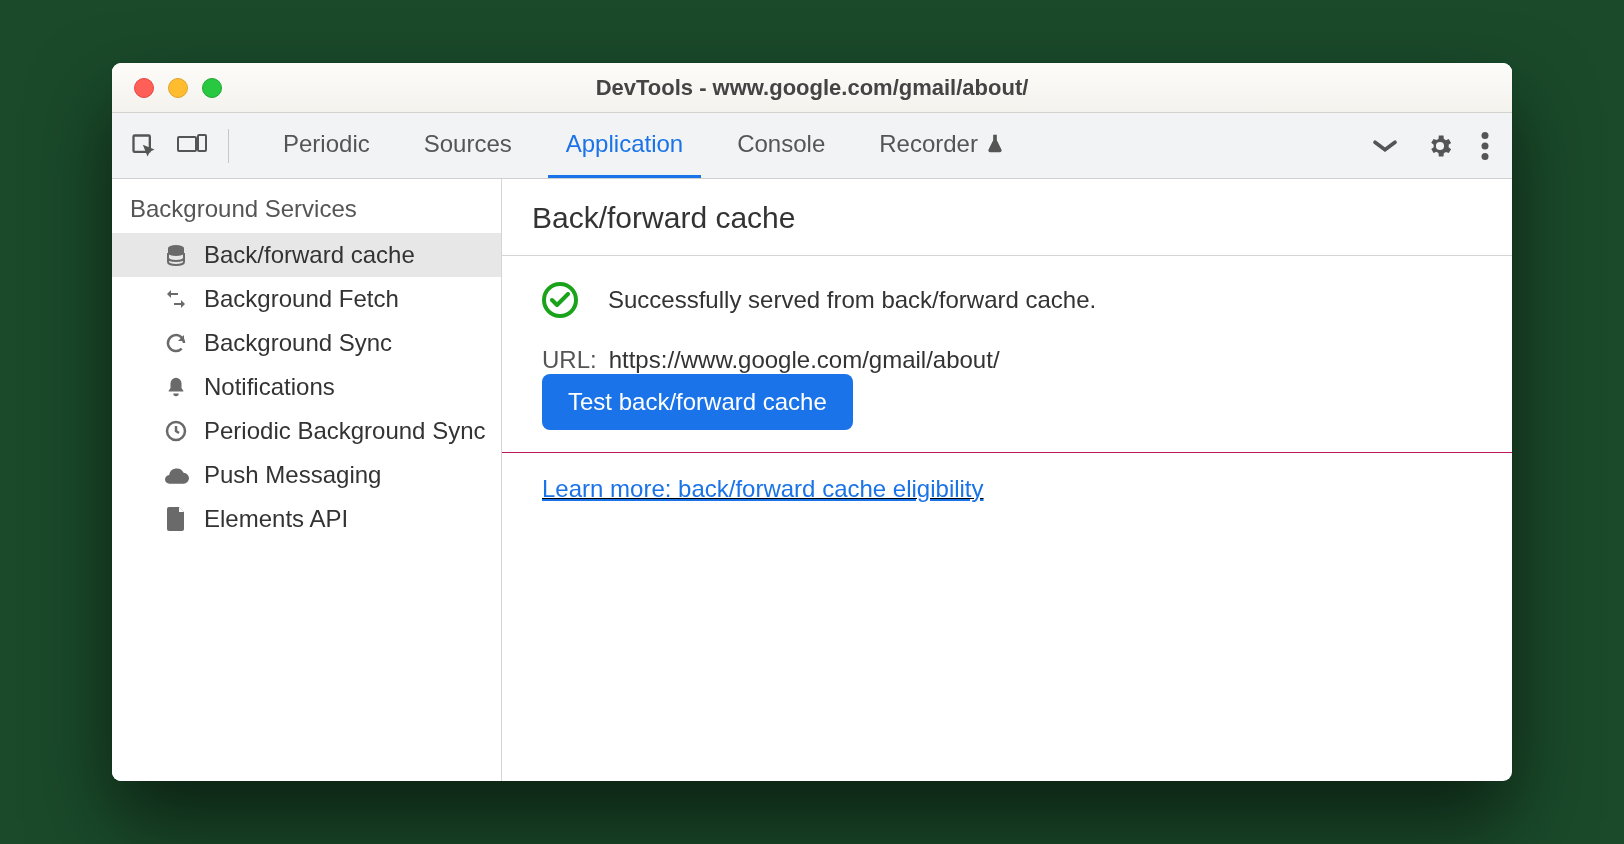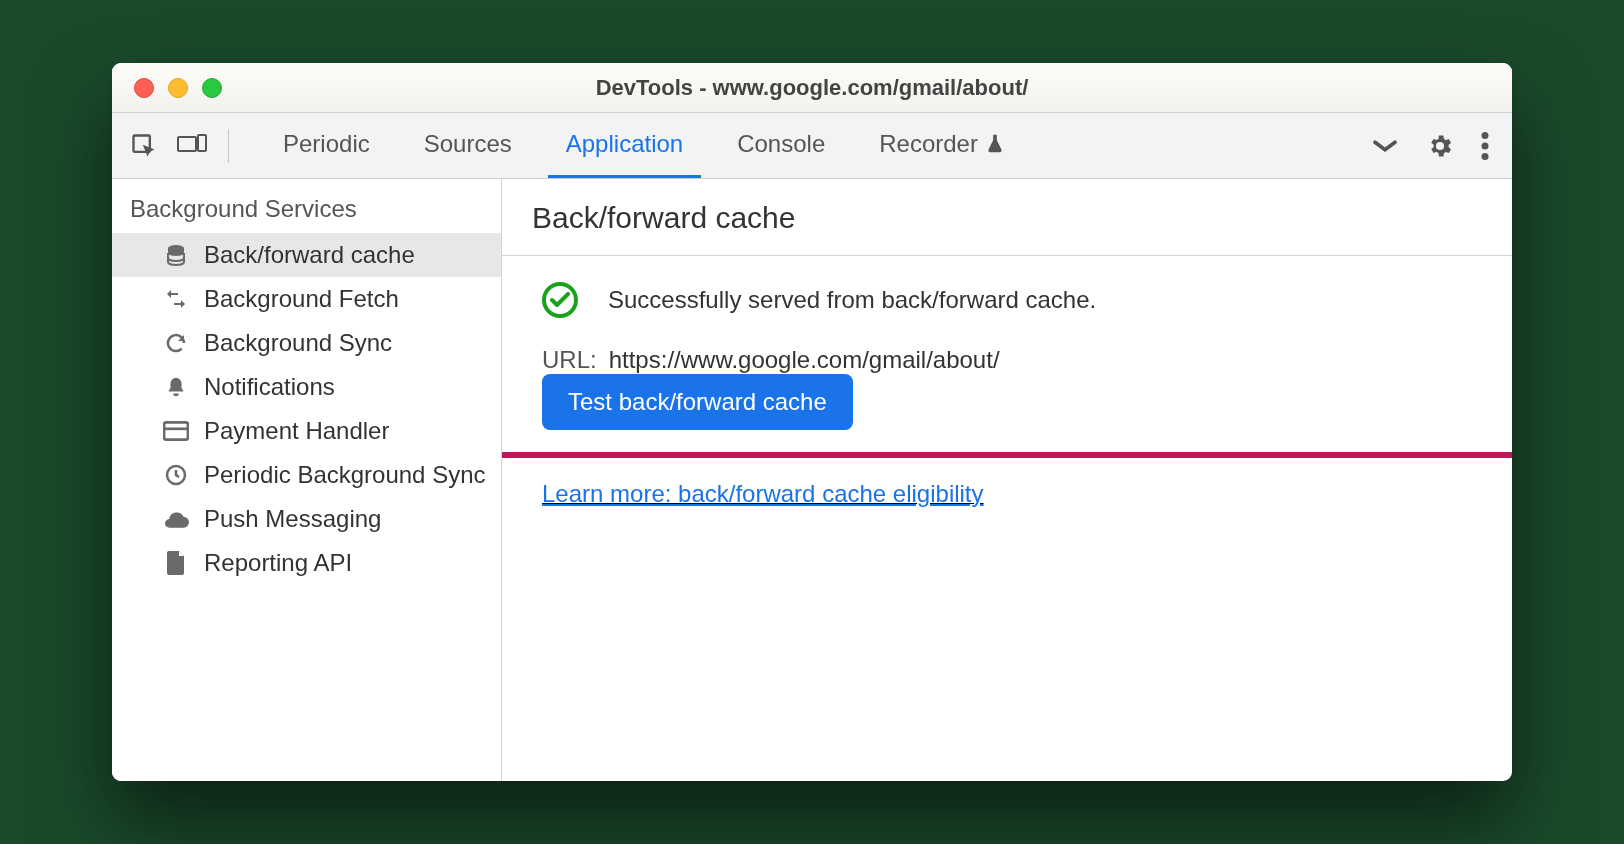--- a/index.html
+++ b/index.html
@@ -86,21 +86,21 @@
     display:flex; align-items:center; gap: 14px;
     padding: 8px 6px 8px 50px; font-size: 24px; color:#333;
     white-space: nowrap; overflow:hidden;
   }
   .side-item.selected { background:#e7e7e7; color:#333;}
   .side-item .ico { width:28px; display:flex; justify-content:center; color:#6a6a6a;}
   .main { flex:1; display:flex; flex-direction:column; }
   .panel-head {
     font-size: 30px; color:#333; padding: 22px 30px 20px; border-bottom:1px solid #d5d5d5;
   }
-  .panel-body { padding: 26px 40px 22px; border-bottom:6px solid #be185d;}
+  .panel-body { padding: 26px 40px 22px; border-bottom:1px solid #be185d;}
   .status-row { display:flex; align-items:center; gap: 30px; font-size:24px; color:#333;}
   .check-badge {
     width:36px; height:36px; border:4px solid #18a31a; border-radius:50%;
     display:flex; align-items:center; justify-content:center; color:#18a31a;
   }
   .url-row { margin-top: 28px; font-size:24px; color:#333; display:flex; gap:12px;}
   .url-row .lbl { color:#555; }
   .btn {
     display:inline-block;
     background:#1a73e8; color:#fff; font-size:24px;
@@ -214,29 +214,20 @@
 
       <div class="side-item">
         <span class="ico">
           <svg width="22" height="24" viewBox="0 0 24 24" fill="currentColor">
               <path d="M12 2a6 6 0 0 0-6 6v5l-2 3v1h16v-1l-2-3V8a6 6 0 0 0-6-6Zm0 20a3 3 0 0 0 3-3H9a3 3 0 0 0 3 3Z"></path>
             </svg>
         </span>
         <span>Notifications</span>
       </div>
 
-      <div class="side-item">
-        <span class="ico">
-          <svg width="26" height="20" viewBox="0 0 24 18" fill="none" stroke="currentColor" stroke-width="2.5">
-              <rect x="1" y="1" width="22" height="16" rx="2"></rect>
-              <line x1="1" y1="7" x2="23" y2="7"></line>
-            </svg>
-        </span>
-        <span>Payment Handler</span>
-      </div>
 
       <div class="side-item">
         <span class="ico">
           <svg width="24" height="24" viewBox="0 0 24 24" fill="none" stroke="currentColor" stroke-width="2.5">
               <circle cx="12" cy="12" r="9"></circle>
               <path d="M12 7v5l3 2"></path>
             </svg>
         </span>
         <span>Periodic Background Sync</span>
       </div>
@@ -250,21 +241,21 @@
         <span>Push Messaging</span>
       </div>
 
       <div class="side-item">
         <span class="ico">
           <svg width="20" height="24" viewBox="0 0 20 24" fill="currentColor">
               <path d="M3 0h10l5 5v17a2 2 0 0 1-2 2H3a2 2 0 0 1-2-2V2a2 2 0 0 1 2-2Z"></path>
               <path d="M13 0v5h5" fill="#fff"></path>
             </svg>
         </span>
-        <span>Reporting API</span>
+        <span>Elements API</span>
       </div>
     </div>
 
     <div class="main">
       <div class="panel-head">Back/forward cache</div>
       <div class="panel-body">
         <div class="status-row">
           <div class="check-badge">
             <svg width="20" height="16" viewBox="0 0 20 16" fill="none" stroke="currentColor" stroke-width="4" stroke-linecap="round" stroke-linejoin="round">
                 <path d="M2 8 7 13 18 2"></path>

